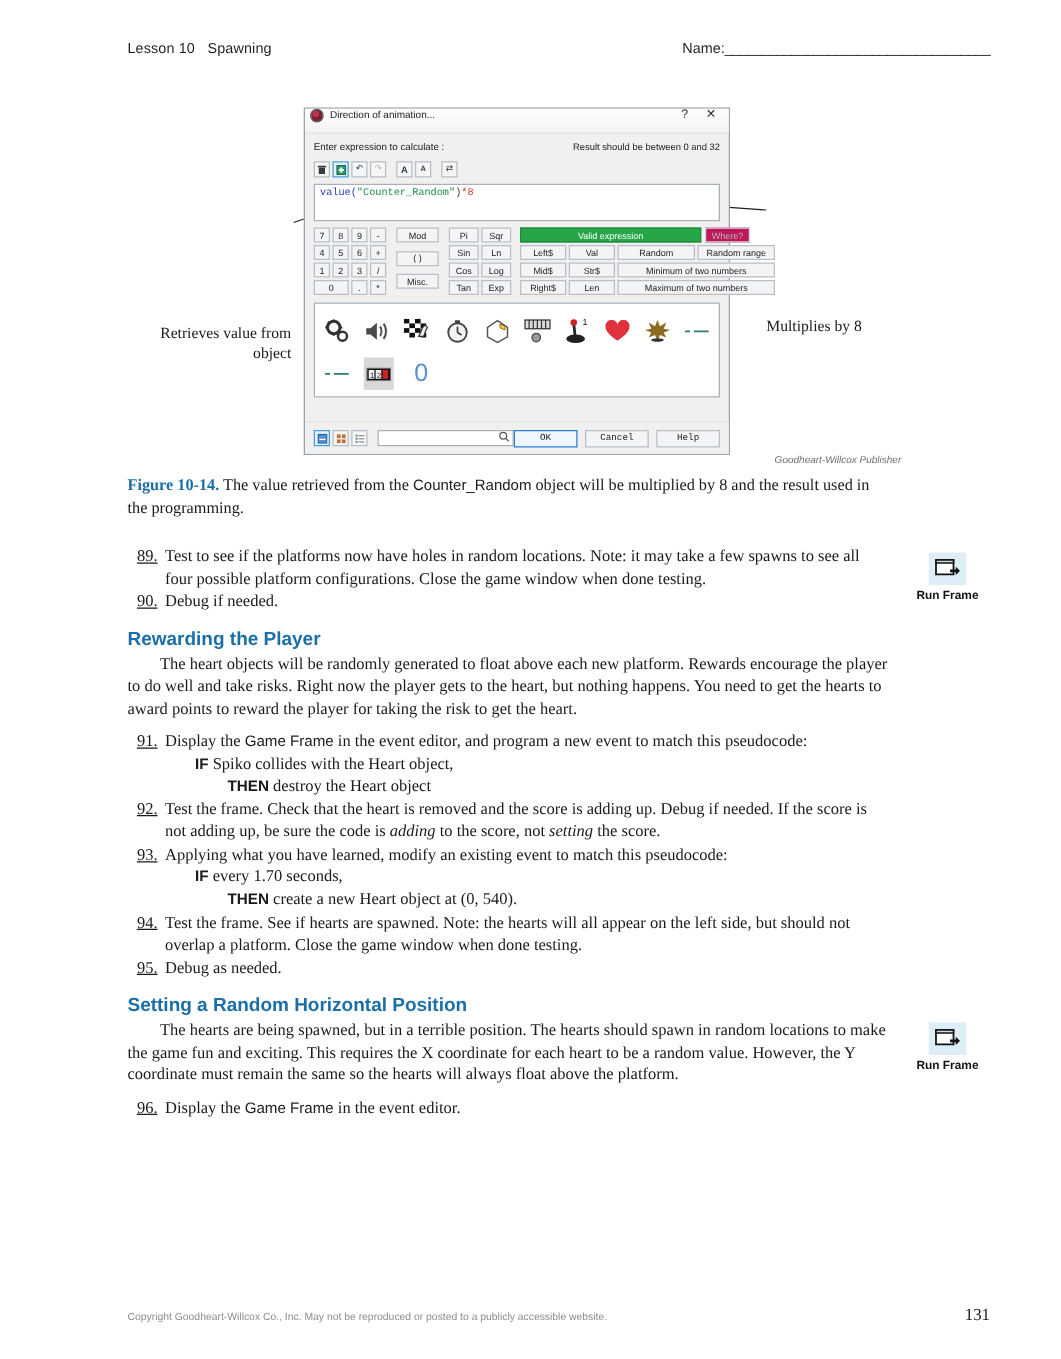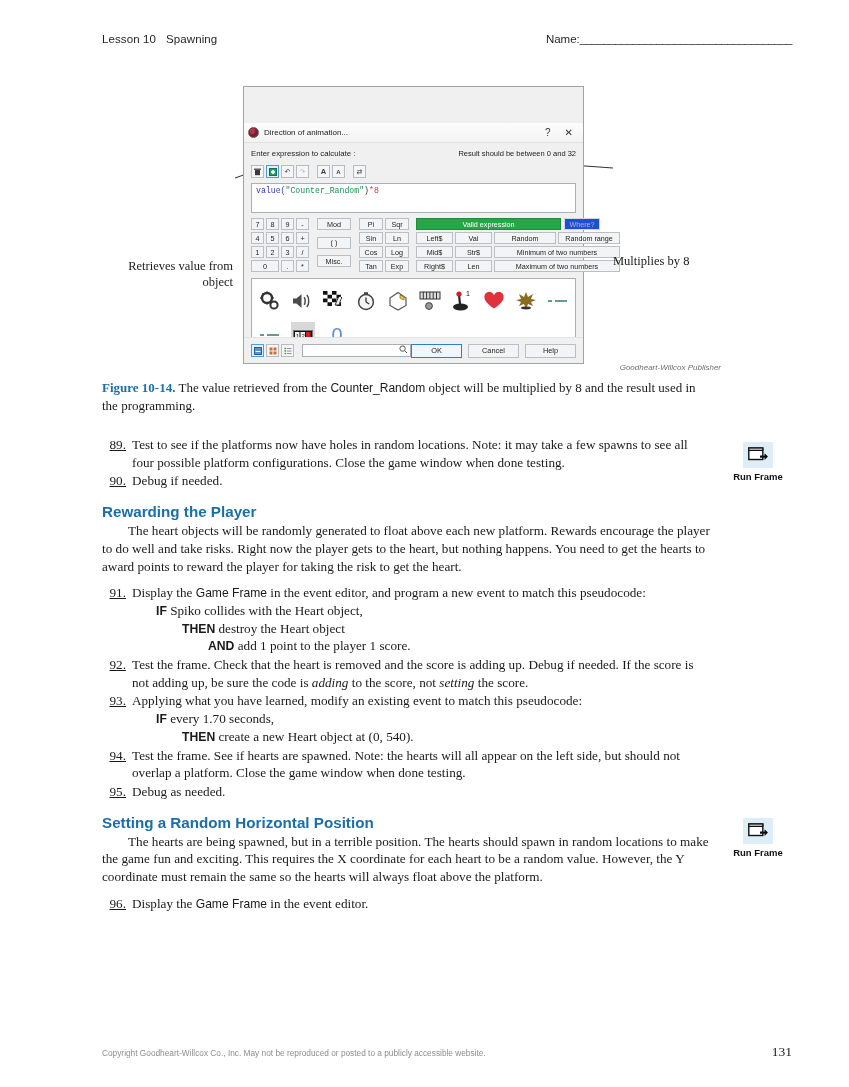--- a/index.html
+++ b/index.html
@@ -33,25 +33,24 @@
 
   .dialog {
     position: absolute; left: 243px; top: 0;
     width: 341px; height: 278px;
     background: #f0f0f0;
     border: 1px solid #9aa4ad;
     font-family: "Liberation Sans", sans-serif;
     font-size: 7.6px; color: #222;
   }
   .dlg-title {
-    height: 20px; display: flex; align-items: center;
+    height: 20px; display: flex; align-items: flex-start;
     background: linear-gradient(to bottom,#fdfdfd,#f3f3f3);
     border-bottom: 1px solid #dfe2e5;
     padding: 0 4px;
-    margin-top: 36px;
   }
   .dlg-ico {
     width: 11px; height: 11px; border-radius: 50%;
     background: radial-gradient(circle at 40% 35%, #b9324a 0 35%, #7c1f2e 36% 100%);
     border: 1px solid #5d5d5d; margin-right: 5px; flex: none;
   }
   .dlg-title-text { font-size: 8px; color: #222; flex: 1; }
   .dlg-btns { display: flex; align-items: center; gap: 14px; padding-right: 6px; }
   .dlg-btns span { font-size: 10px; color: #333; line-height: 1; cursor: default; }
 
@@ -95,21 +94,21 @@
   .modcol { grid-template-columns: 34px; }
   .trigcol { grid-template-columns: 24px 24px; }
 
   .valid-row { display: flex; gap: 3px; }
   .valid-bar {
     background: #27a648; border: 1px solid #1e8a3a; color: #fff;
     width: 145px; height: 12px; display: flex; align-items: center; justify-content: center;
     font-size: 7.2px;
   }
   .where-btn {
-    width: 36px; height: 12px; border: 1px solid #d2d6da; background: #1d4ed8;
+    width: 36px; height: 12px; border: 1px solid #d2d6da; background: #be185d;
     color: #b4b9bd; display: flex; align-items: center; justify-content: center; font-size: 7.2px;
   }
 
   .obj-panel {
     margin-top: 6px; background: #fff; border: 1px solid #a7b0b8;
     height: 76px; padding: 5px 6px;
   }
   .obj-row { display: flex; align-items: center; gap: 9px; height: 34px; }
   .obj { width: 24px; height: 26px; display: flex; align-items: center; justify-content: center; position: relative; }
   .obj svg { display: block; }
@@ -122,21 +121,21 @@
   }
   .view-btns { display: flex; gap: 2px; }
   .vbtn { width: 13px; height: 13px; border: 1px solid #b6bcc2; background: #f5f6f7;
           display: flex; align-items: center; justify-content: center; }
   .vbtn.sel { border-color: #4c9ed9; background: #e3f1fb; }
   .search-box {
     margin-left: 8px; width: 112px; height: 13px; background: #fff;
     border: 1px solid #a7b0b8; display: flex; align-items: center; justify-content: flex-end;
     padding-right: 2px;
   }
-  .foot-actions { margin-left: auto; display: flex; gap: 6px; }
+  .foot-actions { margin-left: auto; display: flex; gap: 6px; font-family: Liberation Mono, monospace; }
   .fbtn {
     width: 51px; height: 14px; border: 1px solid #b9bfc5; background: #f3f4f5;
     font-size: 7.4px; display: flex; align-items: center; justify-content: center; color: #1d1d1d;
   }
   .fbtn.primary { border: 1px solid #2a7fd4; background: #f0f6fd; }
 
   
   .callout {
     position: absolute; font-family: "Liberation Serif", serif;
     font-size: 12.5px; color: #1a1a1a; line-height: 1.25;
@@ -512,21 +511,20 @@
     <h2 class="section">Rewarding the Player</h2>
     <p class="para">The heart objects will be randomly generated to float above each new platform. Rewards encourage the player to do well and take risks. Right now the player gets to the heart, but nothing happens. You need to get the hearts to award points to reward the player for taking the risk to get the heart.</p>
 
     <ol class="steps" style="margin-top:9px">
       <li>
         <span class="n">91.</span>
         <span>Display the </span><span class="sans">Game Frame</span><span> in the event editor, and program a new event to match this pseudocode:</span>
         <div class="pseudo">
           <div><b>IF</b><span> Spiko collides with the Heart object,</span></div>
           <div class="l2"><b>THEN</b><span> destroy the Heart object</span></div>
-          <div class="l3"><b>AND</b><span> add 1 point to the player 1 score.</span></div>
         </div>
       </li>
       <li>
         <span class="n">92.</span>
         <span>Test the frame. Check that the heart is removed and the score is adding up. Debug if needed. If the score is not adding up, be sure the code is </span><span class="ital">adding</span><span> to the score, not </span><span class="ital">setting</span><span> the score.</span>
       </li>
       <li>
         <span class="n">93.</span>
         <span>Applying what you have learned, modify an existing event to match this pseudocode:</span>
         <div class="pseudo">

